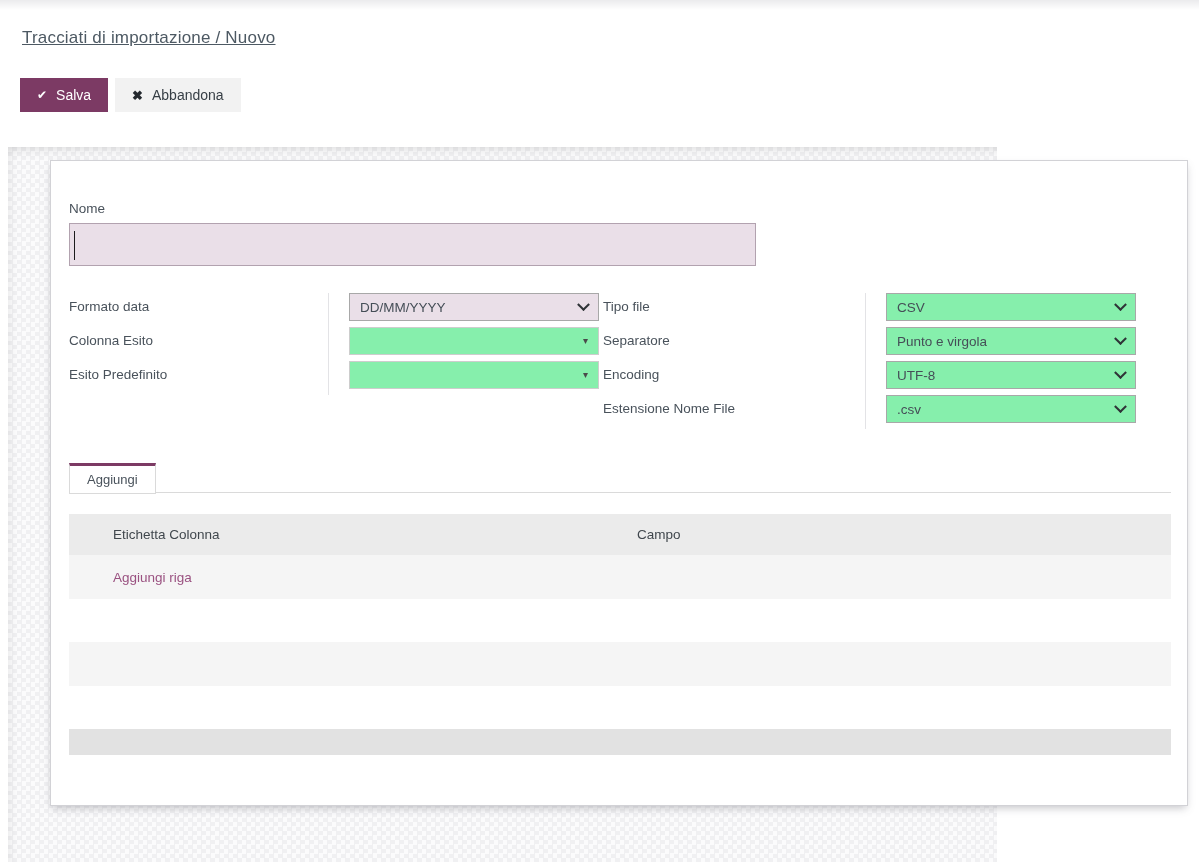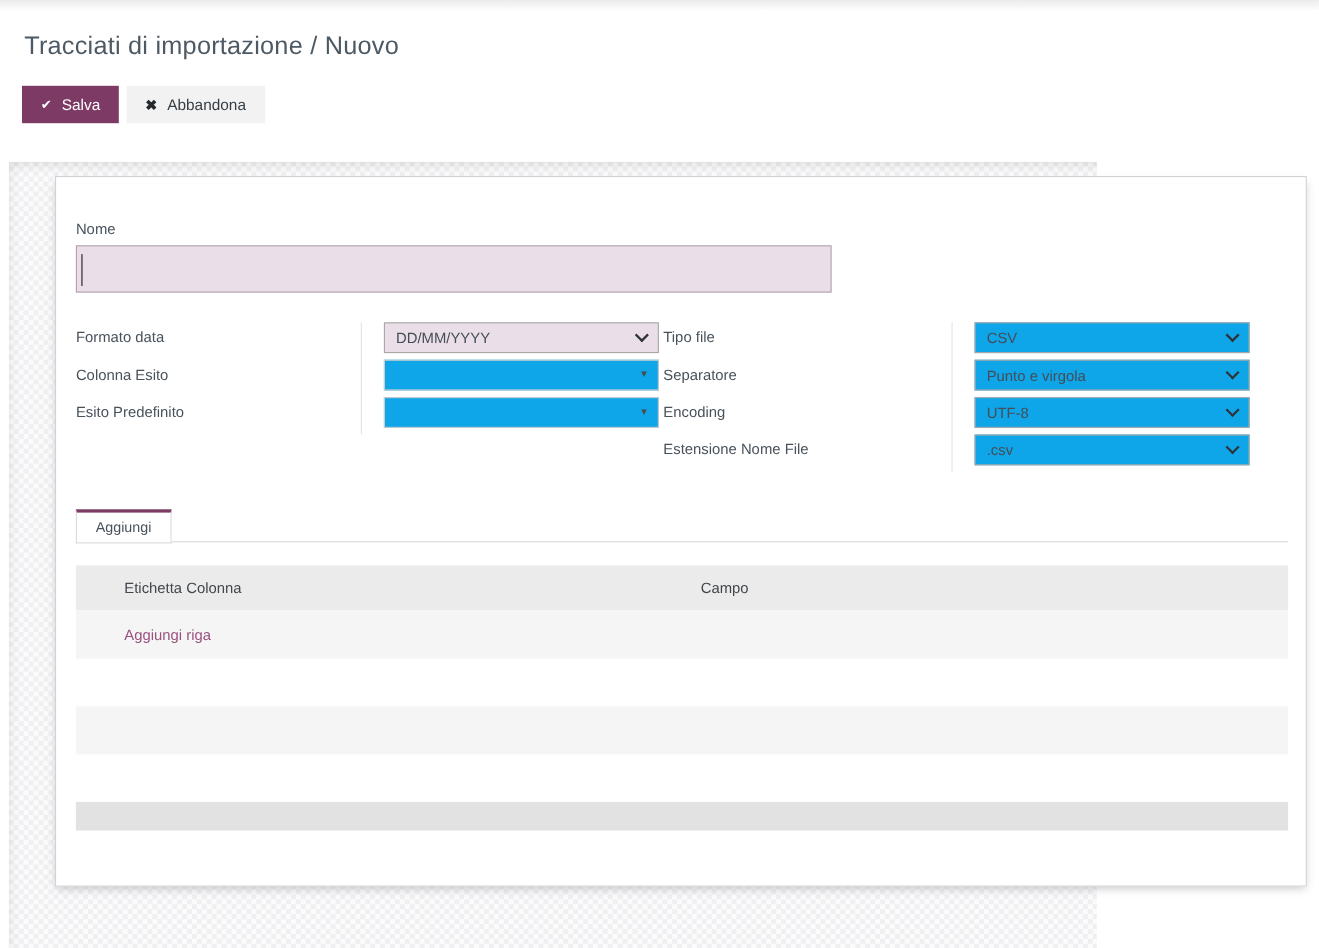--- a/index.html
+++ b/index.html
@@ -2,22 +2,22 @@
 <html><head>
 <meta charset="utf-8">
 <style>
   * { margin:0; padding:0; box-sizing:border-box; }
   html,body { width:1199px; height:862px; background:#ffffff; overflow:hidden;
               font-family:"Liberation Sans", sans-serif; }
 
   .top-shadow { position:absolute; left:0; top:0; width:1199px; height:10px;
                 background:linear-gradient(#ebebed, #ffffff); }
 
-  .page-title { position:absolute; left:22px; top:28px; font-size:23px;
-                font-weight:400; color:#4d5963; letter-spacing:0.2px; }
+  .page-title { position:absolute; left:22px; top:28px; font-size:17px;
+                font-weight:400; color:#4d5963; letter-spacing:0.2px;text-decoration:underline; }
 
   .toolbar { position:absolute; left:20px; top:78px; display:flex; }
   .btn { height:34px; display:flex; align-items:center; gap:9px; padding:0 17px;
          font-size:14px; cursor:pointer; border:none; }
   .btn-save { background:#7c3a64; color:#ffffff; }
   .btn-save .ico { font-size:12px; color:#ffffff; }
   .btn-abandon { background:#f2f2f2; color:#363e45; margin-left:7px; }
   .btn-abandon .ico { font-size:13px; color:#24292e; font-weight:bold; }
 
   .pattern-area { position:absolute; left:8px; top:147px; width:989px; height:715px;
@@ -39,21 +39,21 @@
   .fgroup { position:absolute; display:flex; }
   .fgroup-left  { left:18px;  top:132px; }
   .fgroup-right { left:552px; top:132px; }
   .lblcol { display:flex; flex-direction:column; }
   .fgroup-left  .lblcol { width:259px;justify-content:flex-end; }
   .fgroup-right .lblcol { width:262px; }
   .lblcol .flabel { height:34px; padding-top:6px; font-size:13.5px; color:#49525b; }
   .fldcol { border-left:1px solid #e3e3e6; padding-left:20px; display:flex; flex-direction:column;justify-content:flex-end; }
   .fldcol .frow { height:34px; }
 
-  .selbox { width:250px; height:28px; border:1px solid #a8a8a8; background:#0ea5e9;
+  .selbox { width:250px; height:28px; border:1px solid #a8a8a8; background:#86efac;
             display:flex; align-items:center; justify-content:space-between;
             padding:0 10px; font-size:13.5px; color:#454e57; cursor:pointer; }
   .selbox.hl { background:#eadfe8; }
   .chev { width:9px; height:9px; border-right:2.5px solid #2f3337; border-bottom:2.5px solid #2f3337;
           transform:rotate(45deg) translate(-2px,-2px); flex:none; }
   .combobox { border:1px solid #cdcdcd; }
   .combo-arrow { font-size:10px; color:#4a4a4a; line-height:1; flex:none; }
 
   .tabbar { position:absolute; left:18px; top:302px; width:1102px; height:30px;
             border-bottom:1px solid #dadada; }

